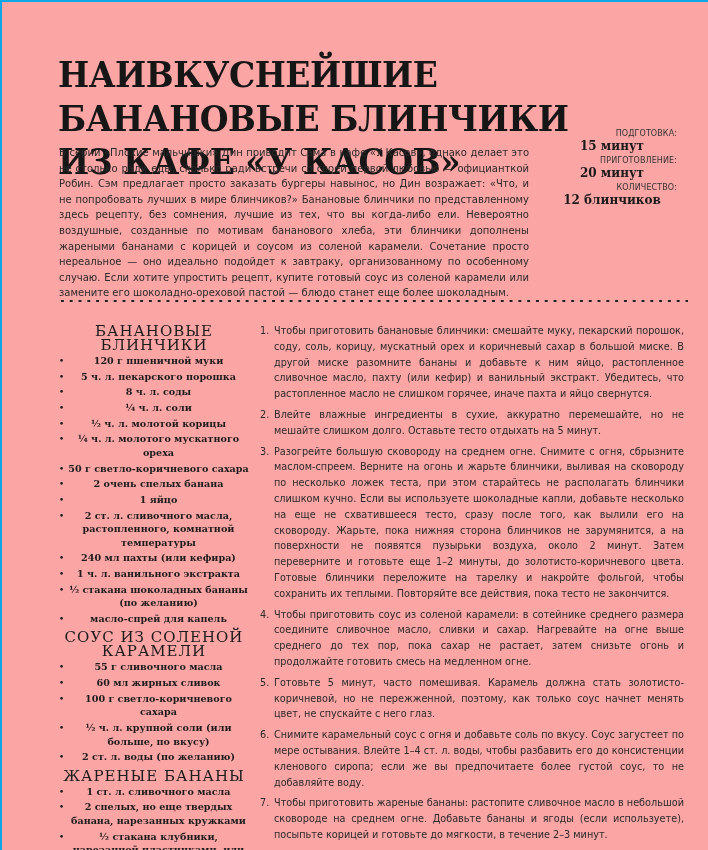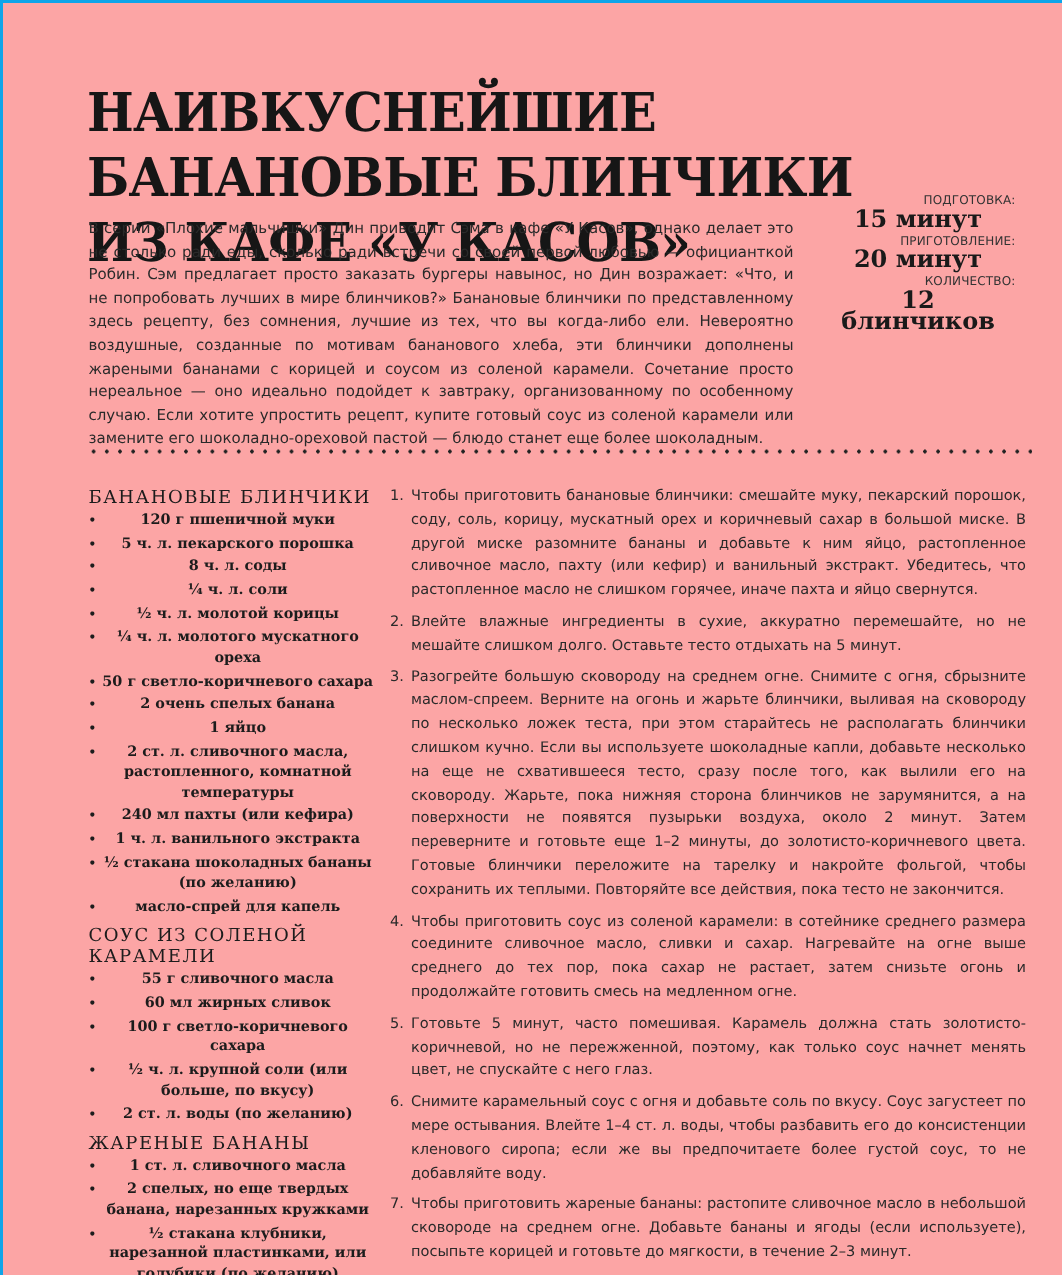--- a/index.html
+++ b/index.html
@@ -36,39 +36,40 @@
   }
   .meta-label {
     font-family: "DejaVu Sans", sans-serif;
     font-size: 8px; line-height: 10px; color: #333;
     letter-spacing: 0.1px;
     text-align: right;
   }
   .meta-value {
     font-family: "DejaVu Serif", serif;
     font-weight: bold;
-    font-size: 16px; line-height: 14px; color: #1a1a1a;
+    font-size: 12px; line-height: 14px; color: #1a1a1a;
     margin-bottom: 3px;
   }
   .divider {
     position: absolute; left: 56px; top: 297px; width: 630px; height: 4px;
     background-image: radial-gradient(circle, #222 1.1px, transparent 1.3px);
     background-size: 8.8px 4px;
     background-repeat: repeat-x;
   }
   .ingredients {
     position: absolute; left: 57px; top: 322px; width: 190px;
     font-family: "DejaVu Serif", serif;
     color: #1c1c1c;
   }
   .section-title {
-    font-size: 12px; line-height: 14px;
+    font-size: 15px; line-height: 14px;
     letter-spacing: 1px;
     margin: 0 0 2px 0;
     font-weight: normal;
+    text-align: center;
   }
   .section-title.gap { margin-top: 5px; }
   .ing-list { list-style: none; margin: 0; padding: 0; text-align: center; }
   .ing-item {
     position: relative;
     font-size: 9.6px; line-height: 13.5px;
     font-weight: bold;
     padding-left: 9px;
     margin-bottom: 2.2px;
   }

